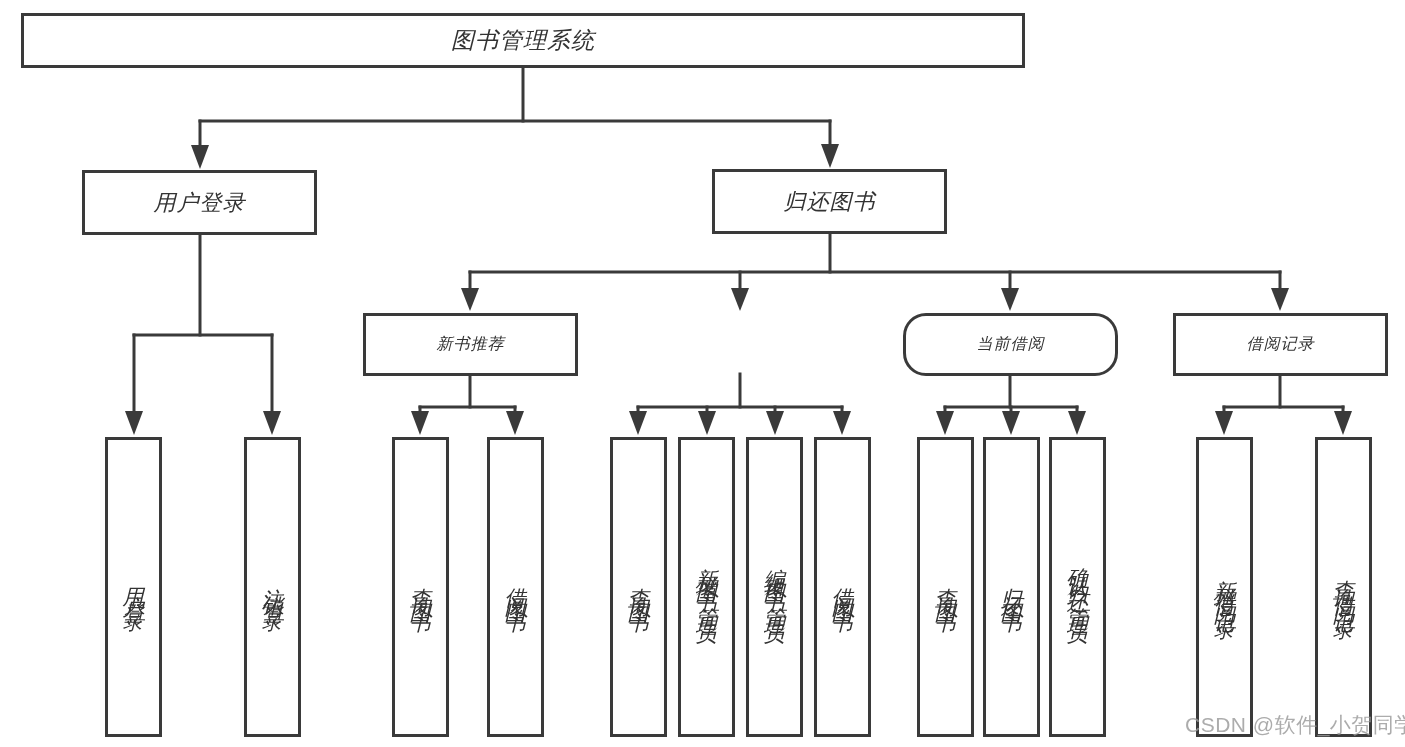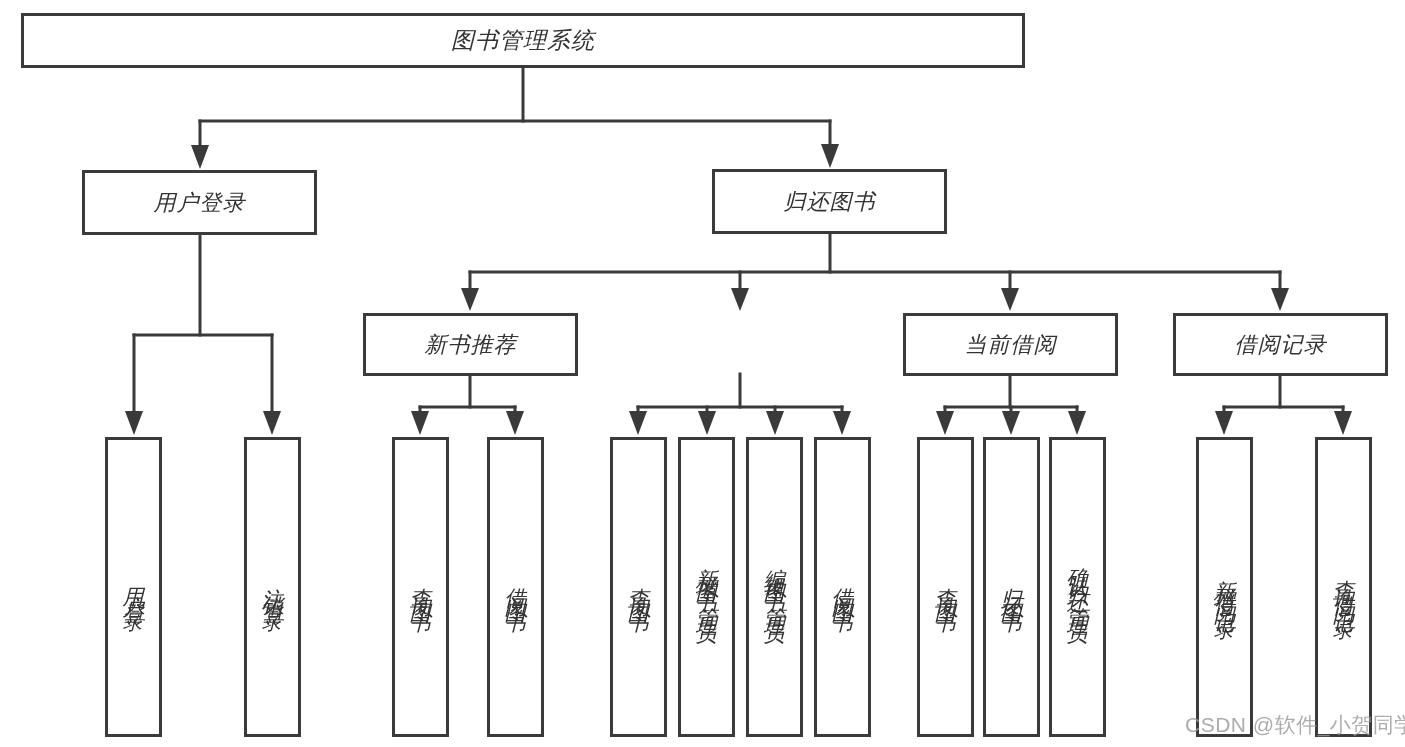--- a/index.html
+++ b/index.html
@@ -43,21 +43,21 @@
   }
   .l2 {
     top: 170px;
     width: 235px; height: 65px;
     font-size: 22px;
     letter-spacing: 1px;
   }
   .l3 {
     top: 313px;
     width: 215px; height: 63px;
-    font-size: 22px;
+    font-size: 16px;
     letter-spacing: 1px;
   }
   .leaf {
     top: 437px;
     width: 57px; height: 300px;
   }
   .vtext {
     writing-mode: vertical-lr;
     text-orientation: mixed;
     font-size: 21px;
@@ -169,21 +169,21 @@
   <div class="node l2" style="left:82px;">
     <span>用户登录</span>
   </div>
   <div class="node l2" style="left:712px; top:169px;">
     <span>归还图书</span>
   </div>
 
   <div class="node l3" style="left:363px;">
     <span>新书推荐</span>
   </div>
-  <div class="node l3" style="left:903px;">
+  <div class="node l3" style="left:903px;border-radius:23px;">
     <span>当前借阅</span>
   </div>
   <div class="node l3" style="left:1173px;">
     <span>借阅记录</span>
   </div>
 
   <div class="node leaf" style="left:105px;">
     <span class="vtext">用户登录</span>
   </div>
   <div class="node leaf" style="left:244px;">

